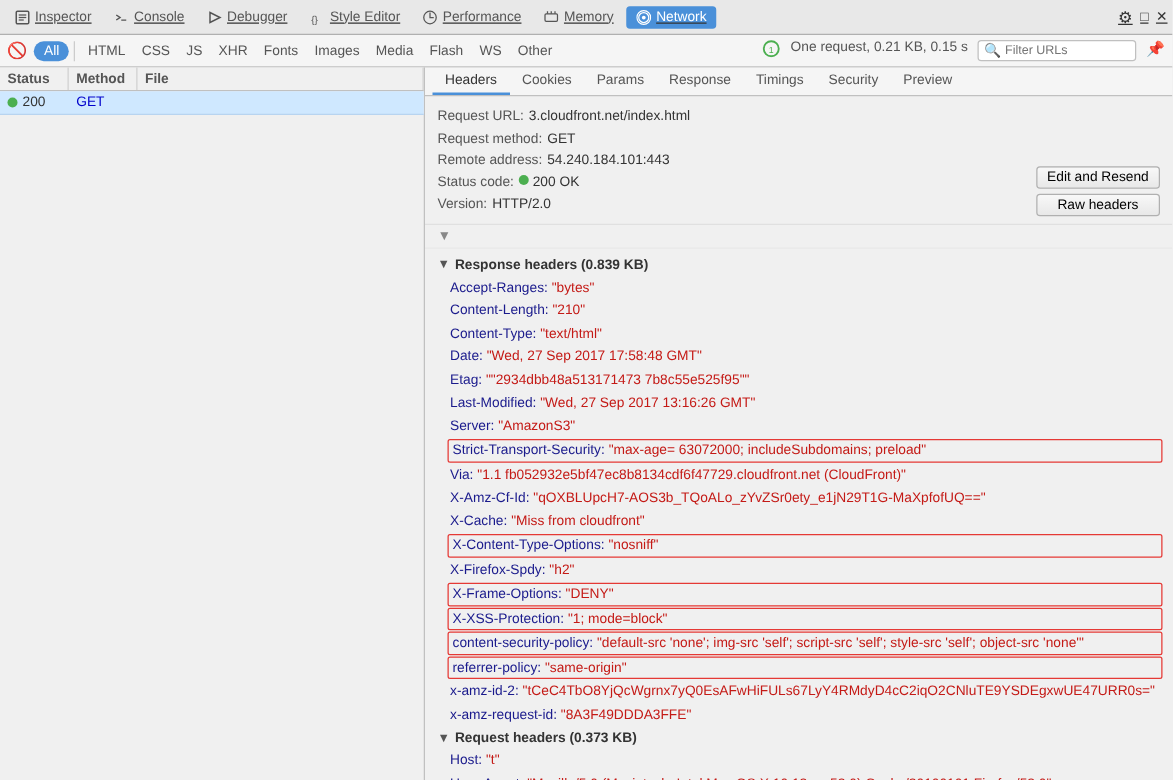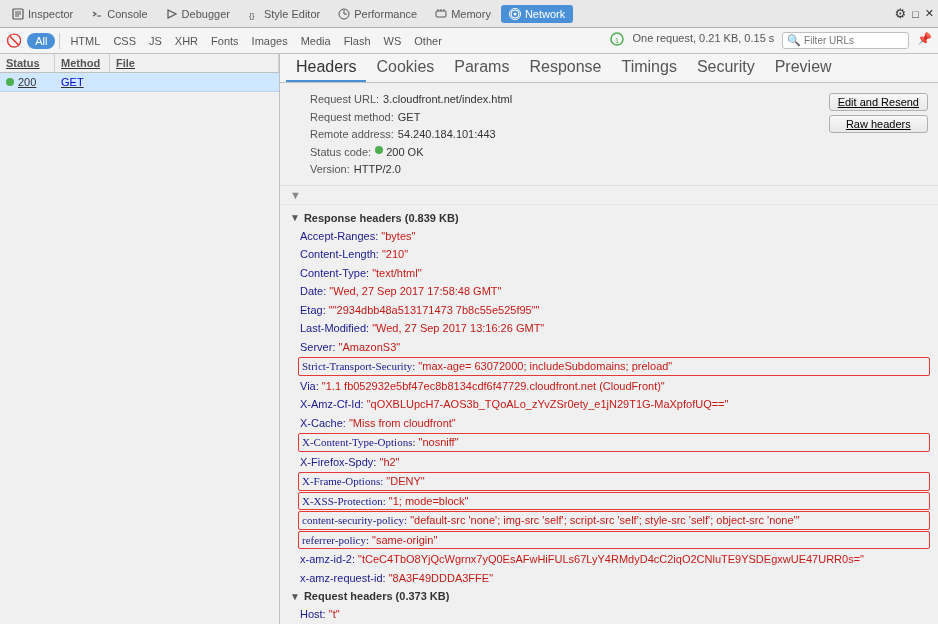--- a/index.html
+++ b/index.html
@@ -1,21 +1,21 @@
 <!DOCTYPE html>
 <html><head>
   <meta charset="utf-8">
   <style>
     * { box-sizing: border-box; margin: 0; padding: 0; }
     body { font-family: -apple-system, BlinkMacSystemFont, 'Helvetica Neue', Arial, sans-serif; font-size: 11px; background: #f0f0f0; color: #333; }
 
     
     .devtools-toolbar {
       display: flex; align-items: center; background: #e8e8e8; border-bottom: 1px solid #b0b0b0;
-      height: 28px; padding: 0 4px; gap: 2px;
+      height: 28px; padding: 0 4px; gap: 2px; text-decoration: underline;
     }
     .toolbar-tab {
       display: flex; align-items: center; gap: 4px; padding: 3px 8px; border-radius: 3px;
       cursor: pointer; font-size: 11px; color: #555; white-space: nowrap;
     }
     .toolbar-tab.active { background: #4a90d9; color: #fff; border-radius: 3px; }
     .toolbar-tab svg { width: 12px; height: 12px; }
 
     
     .filter-toolbar {
@@ -29,68 +29,68 @@
     .filter-btn.active { background: #4a90d9; color: #fff; border-radius: 10px; padding: 2px 8px; }
     .filter-sep { width: 1px; height: 16px; background: #ccc; margin: 0 3px; }
     .filter-right { margin-left: auto; display: flex; align-items: flex-start; gap: 8px; font-size: 11px; color: #555; }
     .filter-url-box { display: flex; align-items: center; border: 1px solid #c0c0c0; border-radius: 3px; background: #fff; padding: 1px 4px; gap: 3px; }
     .filter-url-box input { border: none; outline: none; font-size: 10px; width: 100px; background: transparent; }
 
     
     .main { display: flex; height: calc(624px - 28px - 26px); }
 
     
-    .req-list { width: 280px; border-right: 1px solid #c0c0c0; display: flex; flex-direction: column; text-decoration: underline; }
+    .req-list { width: 340px; border-right: 1px solid #c0c0c0; display: flex; flex-direction: column; }
     .req-list-header { display: flex; background: #f0f0f0; border-bottom: 1px solid #c0c0c0; }
     .req-col { padding: 3px 6px; font-size: 11px; color: #555; font-weight: 600; border-right: 1px solid #d0d0d0; }
     .req-col.status-col { width: 55px; }
     .req-col.method-col { width: 55px; }
     .req-col.file-col { flex: 1; }
     .req-row { display: flex; align-items: center; background: #cfe8ff; border-bottom: 1px solid #b8d4f0; }
     .req-cell { padding: 3px 6px; font-size: 11px; overflow: hidden; text-overflow: ellipsis; white-space: nowrap; }
     .req-cell.status-cell { width: 55px; display: flex; align-items: center; gap: 4px; }
     .status-dot { width: 8px; height: 8px; border-radius: 50%; background: #4caf50; flex-shrink: 0; }
     .req-cell.method-cell { width: 55px; color: #0000cc; }
     .req-cell.file-cell { flex: 1; color: #0000cc; }
 
     
     .right-panel { flex: 1; display: flex; flex-direction: column; overflow: hidden; }
 
     
     .panel-tabs { display: flex; background: #f5f5f5; border-bottom: 1px solid #c0c0c0; padding: 0 6px; gap: 0; }
-    .panel-tab { padding: 4px 10px; font-size: 16px; cursor: pointer; color: #555; border-bottom: 2px solid transparent; text-align: center; }
+    .panel-tab { padding: 4px 10px; font-size: 11px; cursor: pointer; color: #555; border-bottom: 2px solid transparent; text-align: center; }
     .panel-tab.active { border-bottom: 2px solid #4a90d9; color: #333; font-weight: 500; }
 
     
     .req-info { padding: 6px 10px; border-bottom: 1px solid #e0e0e0; font-size: 11px; line-height: 1.6; }
     .req-info-row { display: flex; }
     .req-info-label { color: #555; margin-right: 4px; }
     .req-info-value { color: #333; }
-    .req-info-actions { display: flex; align-items: flex-start; gap: 4px; margin-top: 2px; margin-left: 20px; }
+    .req-info-actions { display: flex; align-items: flex-end; gap: 4px; margin-top: 2px; }
     .req-info-left { flex: 1; }
     .req-info-right { display: flex; flex-direction: column; gap: 4px; padding-top: 2px; }
     .action-btn {
       padding: 2px 8px; font-size: 11px; background: linear-gradient(to bottom, #f8f8f8, #e8e8e8);
-      border: 1px solid #b0b0b0; border-radius: 3px; cursor: pointer; white-space: nowrap; text-decoration: underline;
+      border: 1px solid #b0b0b0; border-radius: 3px; cursor: pointer; white-space: nowrap;
     }
 
     
     .filter-headers-row { display: flex; align-items: center; padding: 3px 10px; border-bottom: 1px solid #e8e8e8; }
     .filter-icon { color: #888; margin-right: 4px; }
     .filter-headers-input { border: none; outline: none; font-size: 11px; color: #aaa; flex: 1; background: transparent; }
 
     
     .headers-content { flex: 1; overflow-y: auto; padding: 4px 0; }
     .section-header { display: flex; align-items: center; padding: 3px 10px; font-size: 11px; font-weight: 600; color: #333; cursor: pointer; }
     .chevron { margin-right: 4px; color: #555; font-size: 10px; }
     .header-item { padding: 1px 10px 1px 20px; font-size: 11px; line-height: 1.5; }
     .header-name { color: #1a1a8c; }
     .header-value { color: #c41a16; }
     .header-item.highlighted { border: 1.5px solid #e53935; border-radius: 2px; margin: 1px 8px 1px 18px; padding: 0 3px; }
-    .header-item.highlighted .header-name { color: #1a1a8c; font-family: Liberation Serif, serif; }
+    .header-item.highlighted .header-name { color: #1a1a8c; }
   </style>
 </head>
 <body>
 
 <div class="devtools-toolbar">
   <div class="toolbar-tab">
     <svg viewBox="0 0 12 12">
         <rect x="1" y="1" width="10" height="10" rx="1" fill="none" stroke="#555" stroke-width="1.2"></rect>
         <line x1="3" y1="4" x2="9" y2="4" stroke="#555" stroke-width="1"></line>
         <line x1="3" y1="6" x2="9" y2="6" stroke="#555" stroke-width="1"></line>

